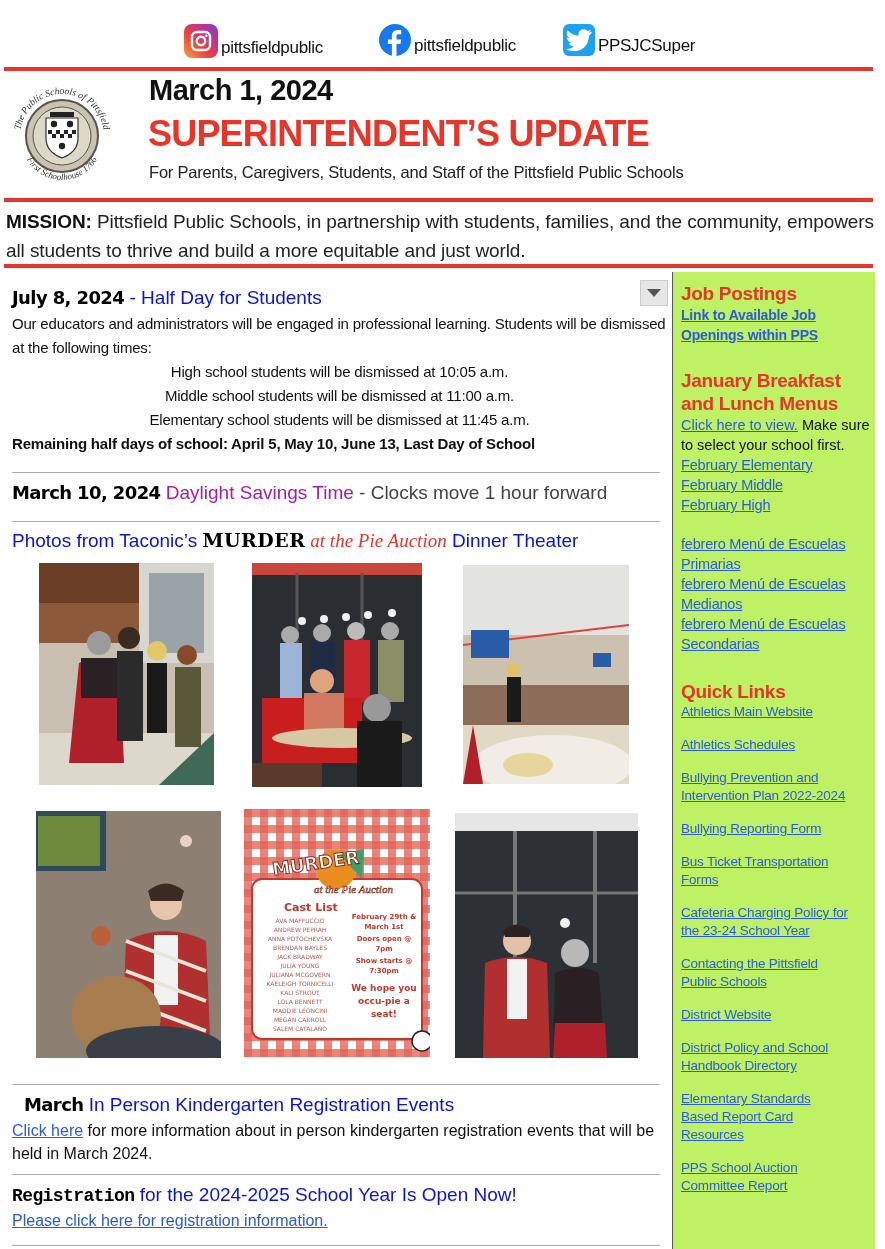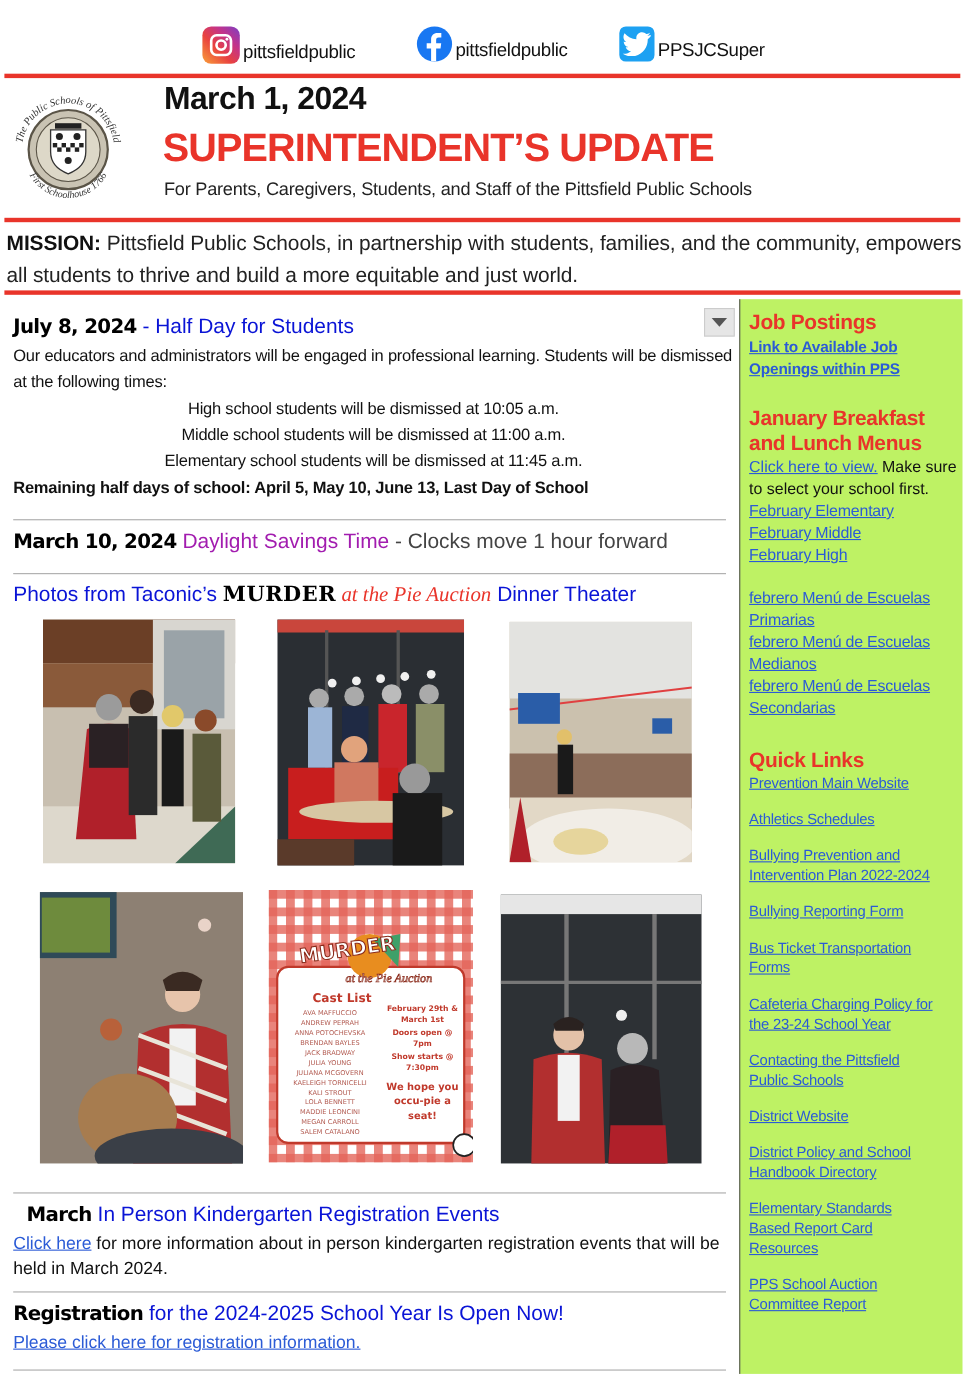--- a/index.html
+++ b/index.html
@@ -52,21 +52,21 @@
     .pie { font-family: "Liberation Serif", serif; font-style: italic; color: #e9342a; font-size: 19px; }
 
     .photo { position: absolute; overflow: hidden; }
     .photo svg { width: 100%; height: 100%; display: block; }
 
     .sec4 { position: absolute; left: 24px; top: 822px; font-size: 19px; white-space: nowrap; }
     .sec4 .bold-black { font-size: 18px; }
     .sec4-body { position: absolute; left: 12px; top: 847px; width: 650px; font-size: 16px; line-height: 23px; color: #111; }
 
     .sec5 { position: absolute; left: 12px; top: 912px; font-size: 19px; white-space: nowrap; }
-    .sec5 .bold-black { font-size: 18px; }
+    .sec5 .bold-black { font-size: 18px; font-family: Liberation Mono, monospace; }
     .sec5-body { position: absolute; left: 12px; top: 937px; font-size: 16px; line-height: 23px; }
 
     
     .sidebar { position: absolute; left: 672px; top: 272px; width: 203px; height: 977px; background: #bef264; border-left: 1px solid #555; padding: 10px 0 0 8px; }
     .sb-head { color: #e9342a; font-weight: bold; font-size: 19px; line-height: 23px; letter-spacing: -0.3px; }
     .sb-link { color: #2b5bd6; text-decoration: underline; font-size: 14.5px; line-height: 20px; display: block; letter-spacing: -0.2px; }
     .sb-link.bold { font-weight: bold; font-size: 14px; }
     .sb-text { font-size: 14.5px; line-height: 20px; color: #111; }
     .sb-ql { color: #2b5bd6; text-decoration: underline; font-size: 13.5px; line-height: 18px; display: block; margin-bottom: 15px; letter-spacing: -0.2px; }
     .sb-gap { height: 20px; }
@@ -346,21 +346,21 @@
   <a class="sb-link">February  Elementary</a>
   <a class="sb-link">February Middle</a>
   <a class="sb-link">February High</a>
   <div class="sb-gap" style="height:19px;"></div>
   <a class="sb-link">febrero Menú de Escuelas Primarias</a>
   <a class="sb-link">febrero Menú de Escuelas Medianos</a>
   <a class="sb-link">febrero Menú de Escuelas Secondarias</a>
   <div class="sb-gap" style="height:26px;"></div>
 
   <div class="sb-head">Quick Links</div>
-  <a class="sb-ql">Prevention Main Website</a>
+  <a class="sb-ql">Athletics Main Website</a>
   <a class="sb-ql">Athletics Schedules</a>
   <a class="sb-ql" style="width:165px;">Bullying Prevention and Intervention Plan 2022-2024</a>
   <a class="sb-ql">Bullying Reporting Form</a>
   <a class="sb-ql" style="width:180px;">Bus Ticket Transportation Forms</a>
   <a class="sb-ql" style="width:180px;">Cafeteria Charging Policy for the 23-24 School Year</a>
   <a class="sb-ql" style="width:170px;">Contacting the Pittsfield Public Schools</a>
   <a class="sb-ql">District Website</a>
   <a class="sb-ql" style="width:180px;">District Policy and School Handbook Directory</a>
   <a class="sb-ql" style="width:150px;">Elementary Standards Based Report Card Resources</a>
   <a class="sb-ql" style="width:130px;">PPS School Auction Committee Report</a>

